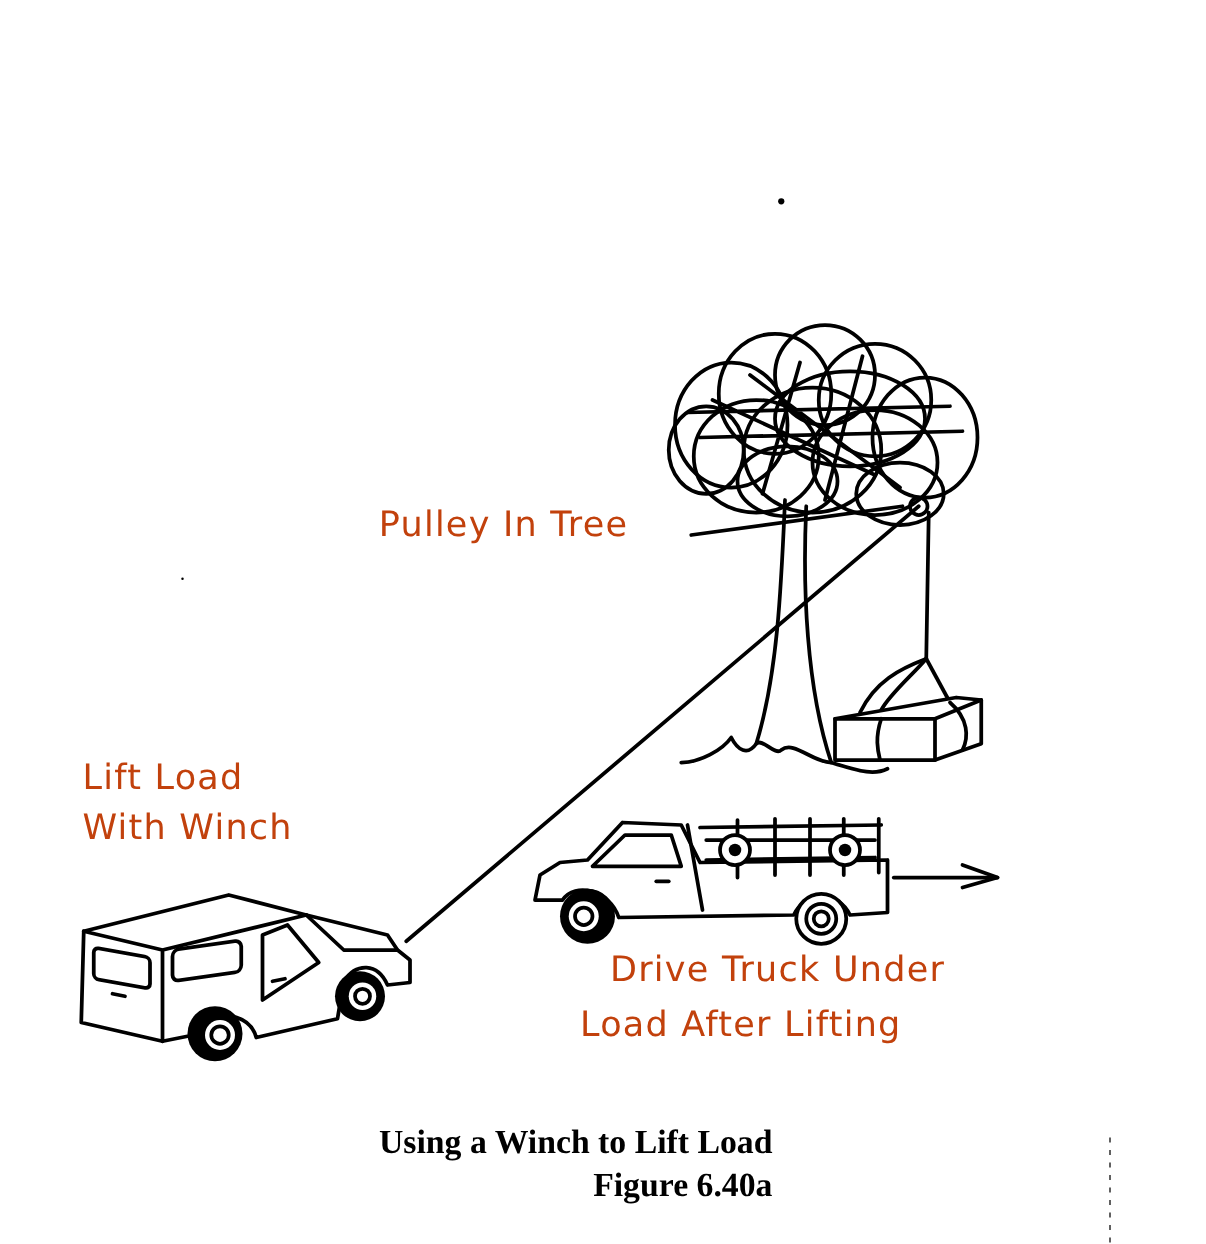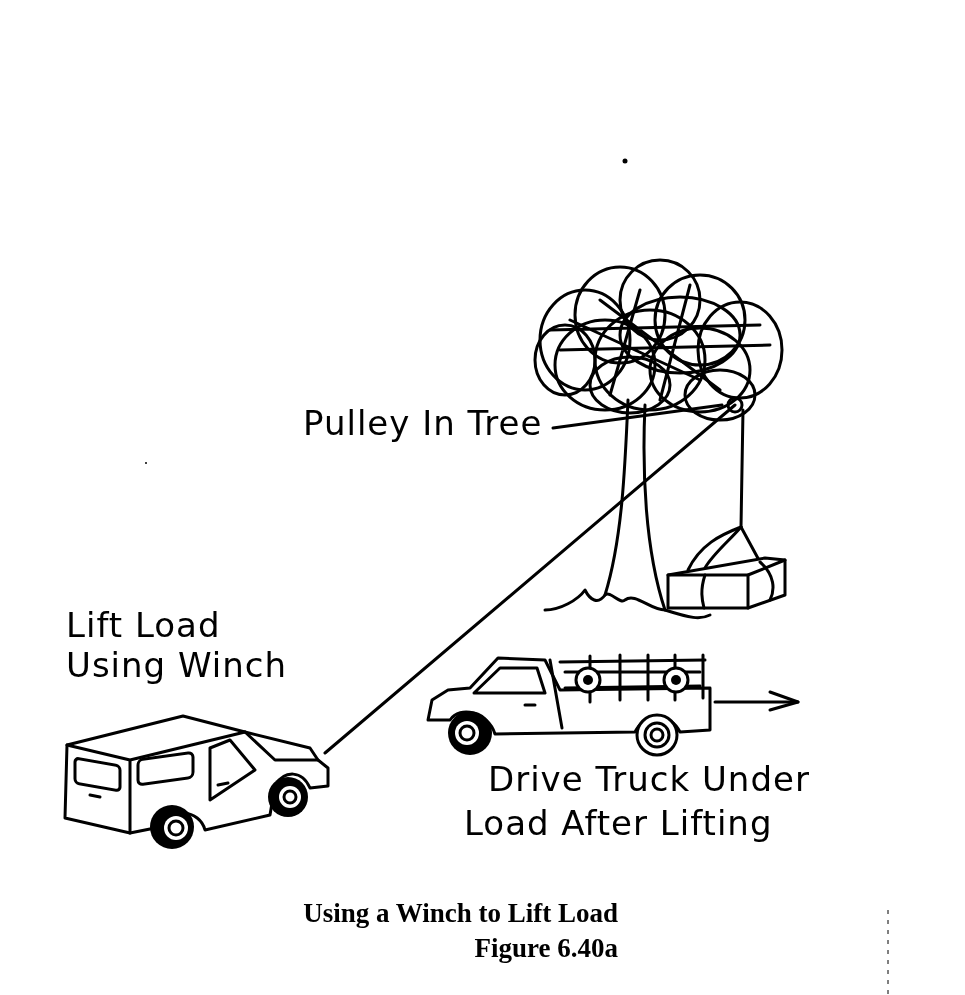--- a/index.html
+++ b/index.html
@@ -1,21 +1,21 @@
 <!DOCTYPE html>
 <html><head>
 <meta charset="utf-8">
 <style>
   html, body { margin: 0; padding: 0; background: #ffffff; }
   body { width: 965px; height: 995px; position: relative; overflow: hidden; }
   .label {
     position: absolute;
     font-family: "DejaVu Sans", sans-serif;
-    font-size: 34px;
-    color: #000000;
+    font-size: 28px;
+    color: #c2410c;
     letter-spacing: 1px;
     white-space: nowrap;
     line-height: 1;
   }
   .caption {
     position: absolute;
     font-family: "Liberation Serif", serif;
     font-weight: bold;
     font-size: 27px;
     color: #000;
@@ -129,19 +129,19 @@
       <circle class="ln" cx="176" cy="828" r="7"></circle>
     </g>
   </g>
 
   <line x1="888" y1="910" x2="888" y2="995" stroke="#000" stroke-width="1" stroke-dasharray="4 6"></line>
 </svg>
 
 <div class="label" style="left:303px; top:406px;">Pulley In Tree</div>
 
 <div class="label" style="left:66px; top:608px;">Lift Load</div>
-<div class="label" style="left:66px; top:648px;">Using Winch</div>
+<div class="label" style="left:66px; top:648px;">With Winch</div>
 
 <div class="label" style="left:488px; top:762px;">Drive Truck Under</div>
 <div class="label" style="left:464px; top:806px;">Load After Lifting</div>
 
 <div class="caption" style="left:258px; top:900px; width:360px;">Using a Winch to Lift Load</div>
 <div class="caption" style="left:258px; top:935px; width:360px;">Figure 6.40a</div>
 
 </body></html>

